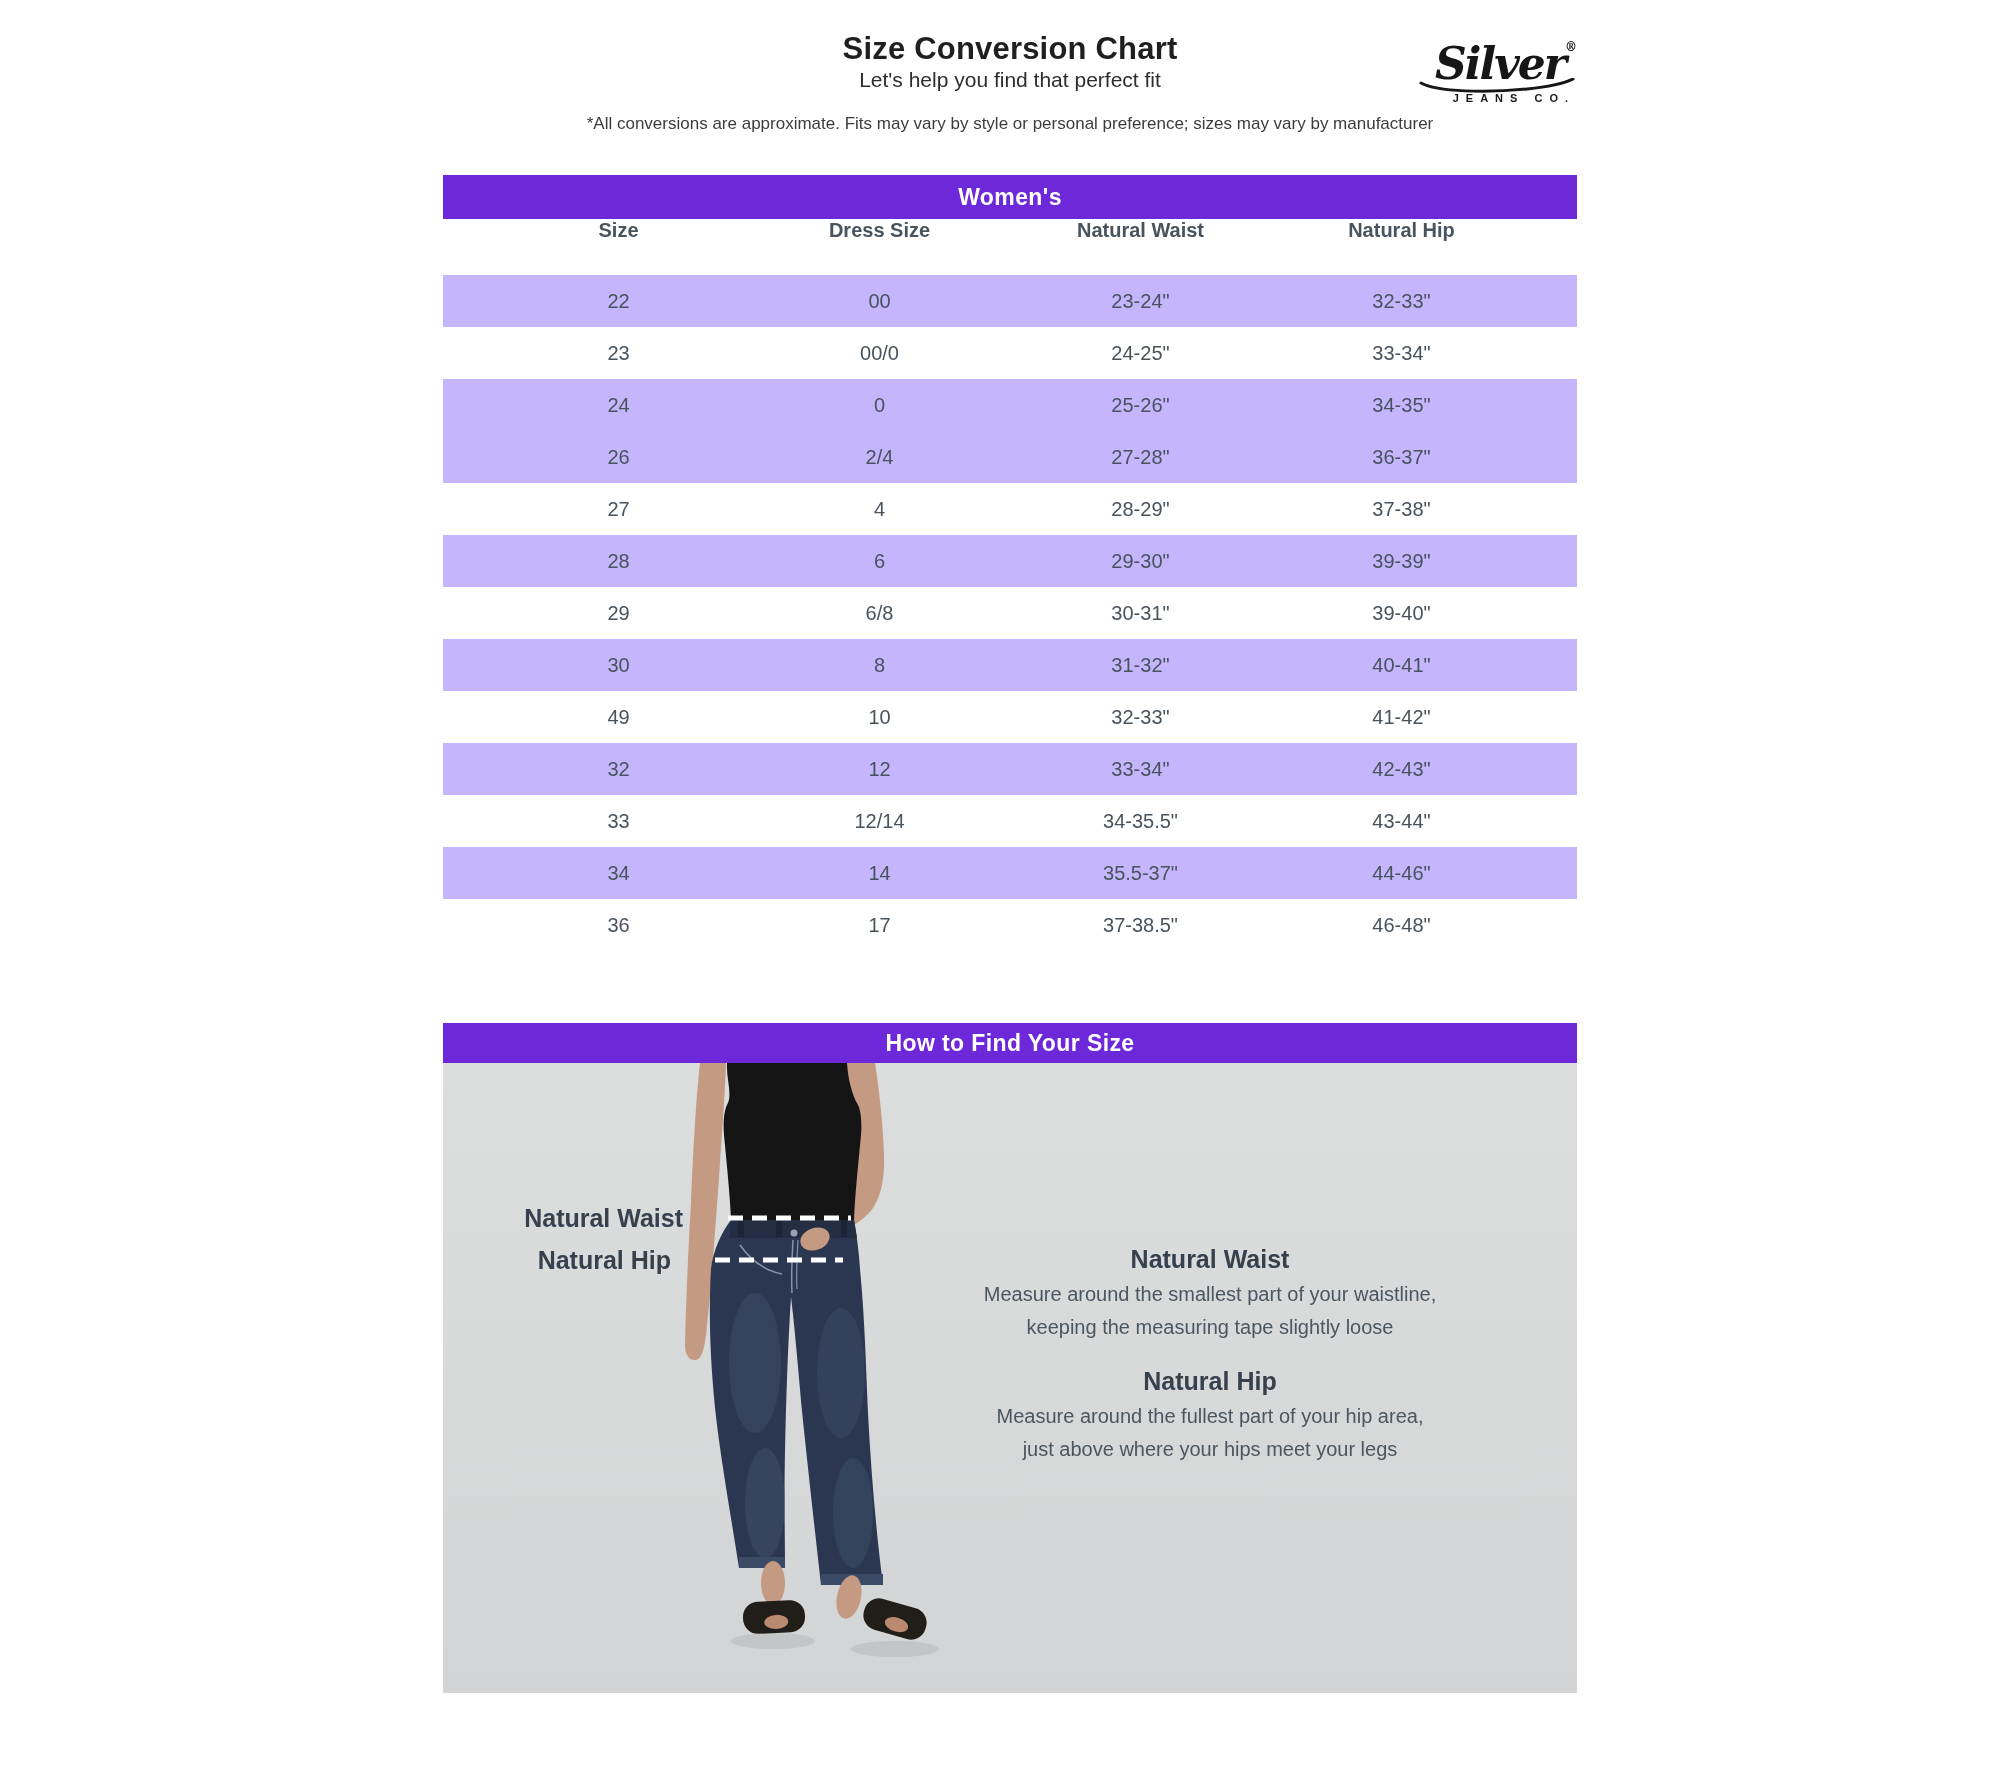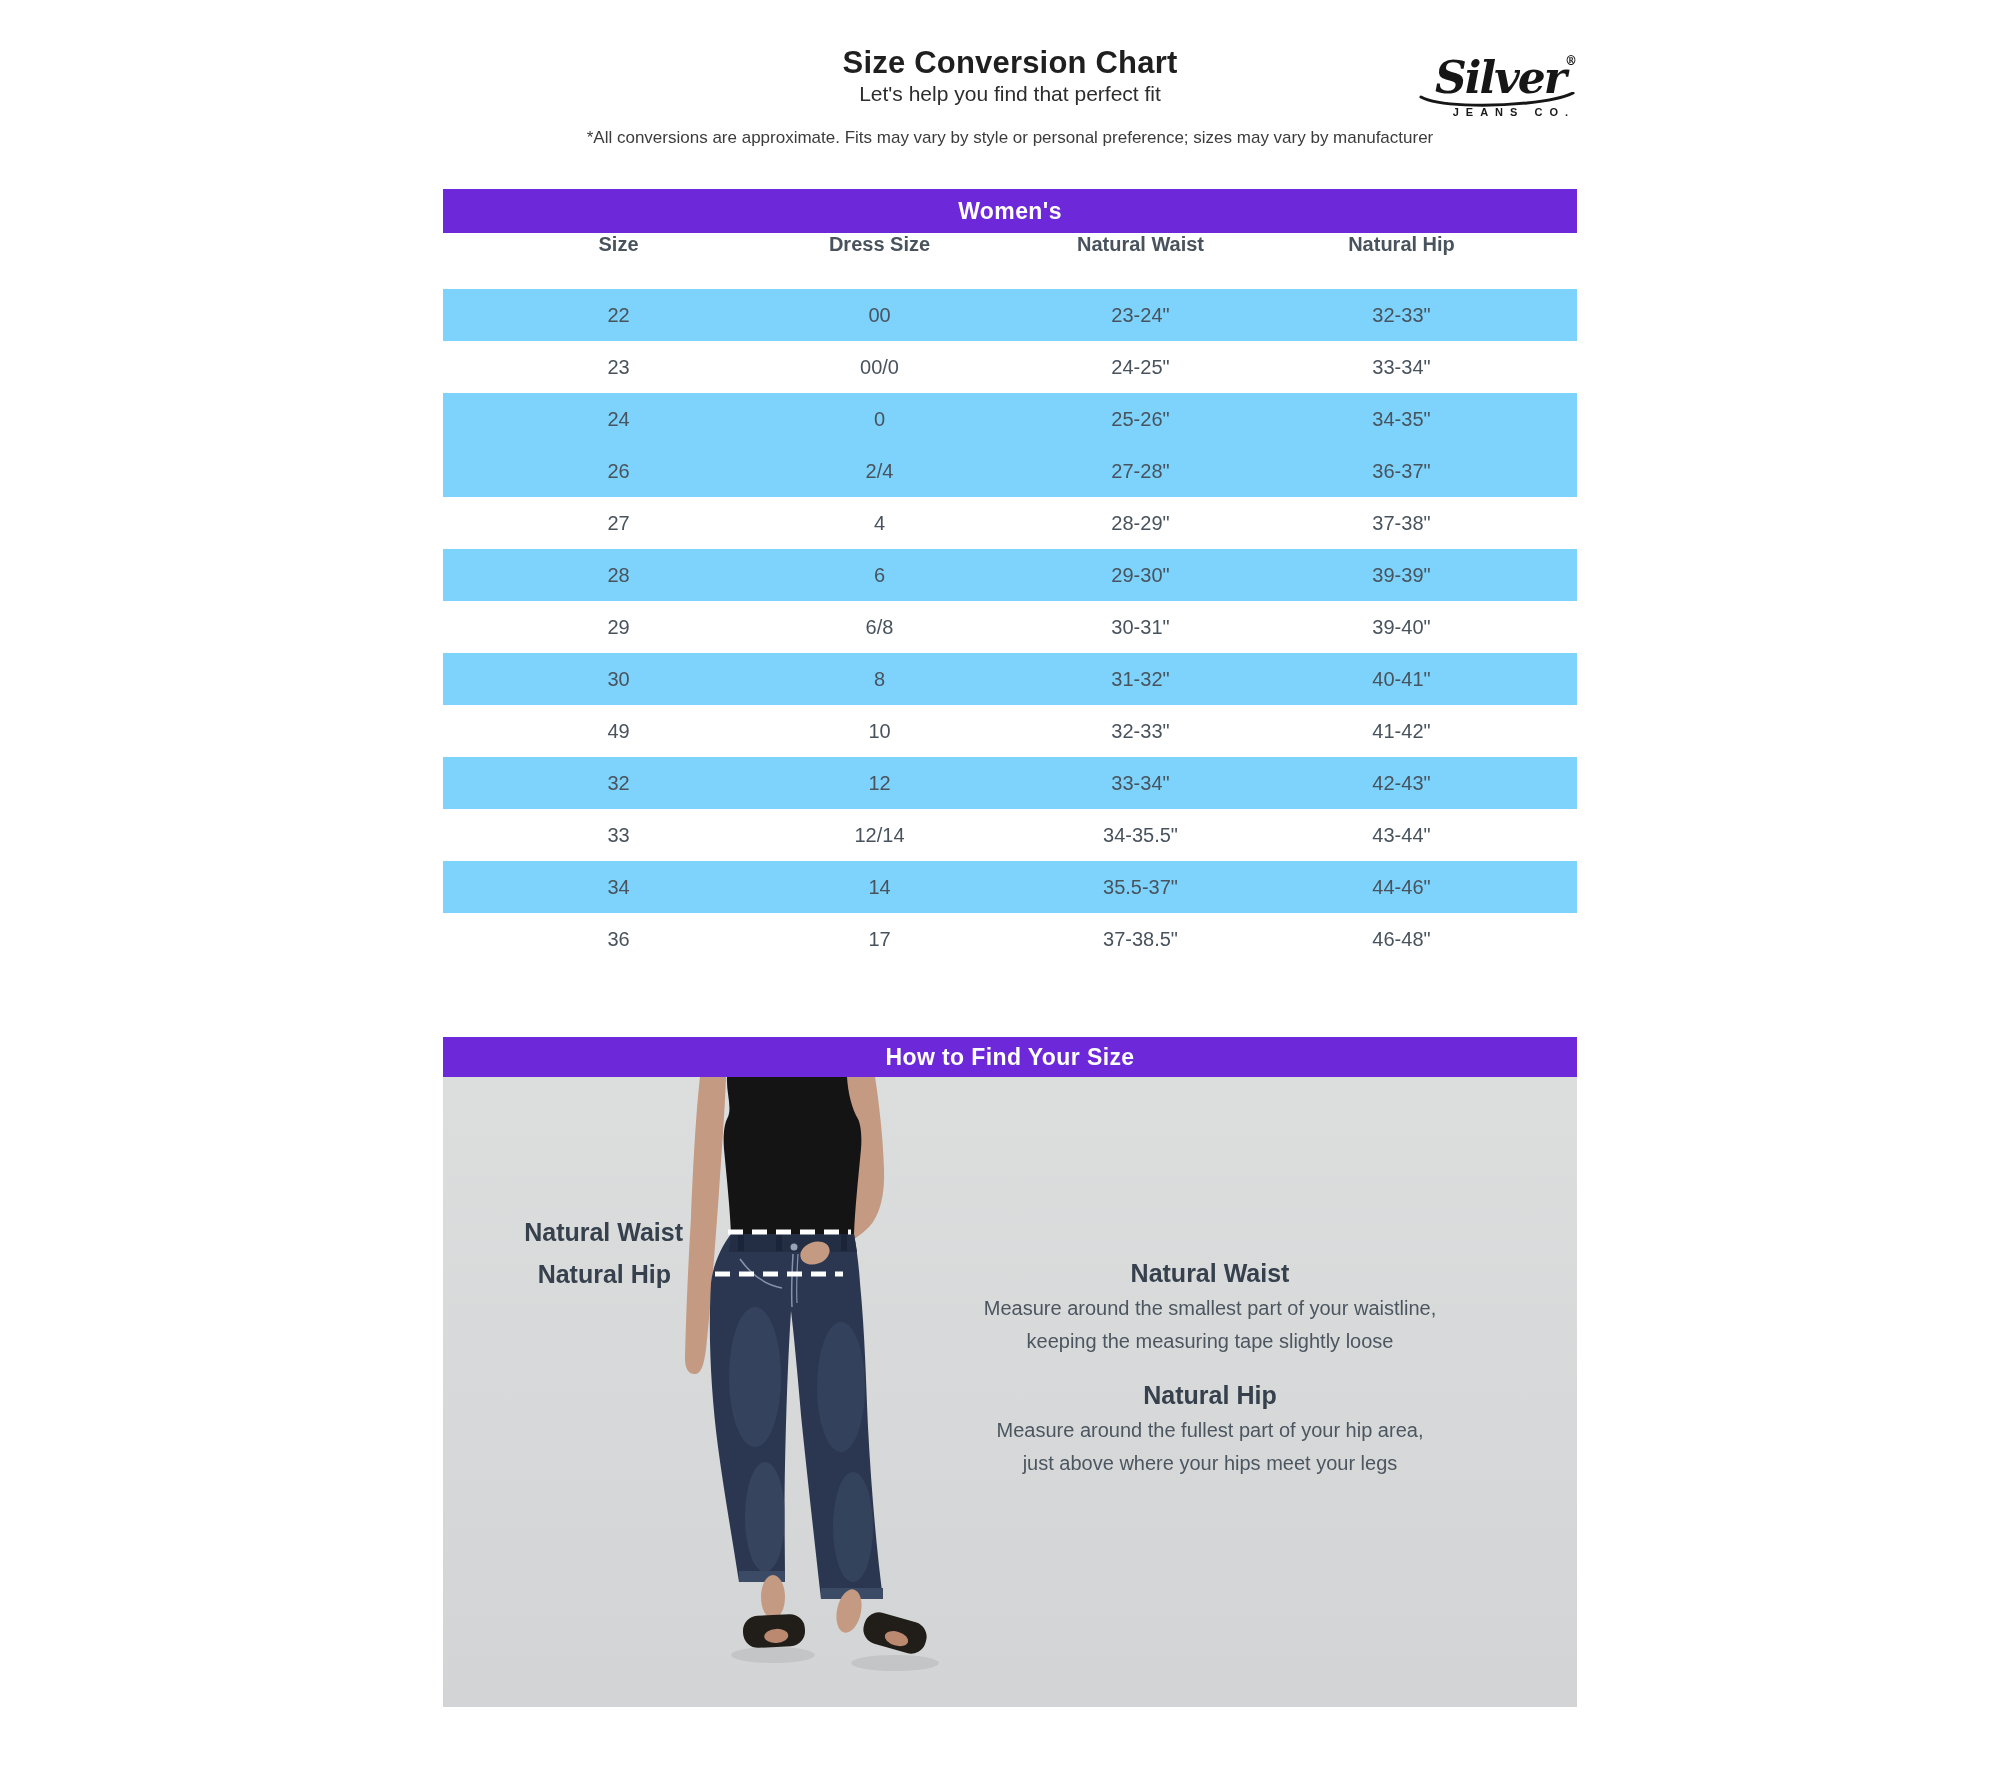--- a/index.html
+++ b/index.html
@@ -3,21 +3,21 @@
 <meta charset="utf-8">
 <style>
   * { margin:0; padding:0; box-sizing:border-box; }
   html,body { background:#ffffff; }
   .page {
     position:relative;
     width:2000px; height:1778px;
     background:#ffffff;
     font-family:"Liberation Sans", sans-serif;
     overflow:hidden;
-    padding-top:47px;
+    padding-top:33px;
   }
   .content { width:1134px; margin-left:443px; position:relative; }
 
   
   .title   { text-align:center; font-size:31px; line-height:32px; font-weight:700; color:#1f1f1f; letter-spacing:.2px; }
   .subtitle{ text-align:center; font-size:21px; line-height:26px; margin-top:2px; color:#2d2d2d; }
   .disclaimer { text-align:center; font-size:17px; line-height:22px; margin-top:20px; color:#3c3c3c; }
 
   .logo { position:absolute; top:-8px; right:0; width:160px; text-align:right; color:#161616; }
   .logo-script { font-family:"DejaVu Serif", serif; font-style:italic; font-weight:700; font-size:44px; line-height:44px; letter-spacing:-2px; }
@@ -28,21 +28,21 @@
   
   .bar { margin-top:40px; height:44px; background:#6d28d9; color:#ffffff;
          font-size:23px; font-weight:700; letter-spacing:.4px;
          display:flex; align-items:center; justify-content:center; }
   .bar.howto { margin-top:72px; height:40px; }
 
   
   .trow { display:grid; grid-template-columns:repeat(4,1fr); padding:0 45px;
           height:52px; align-items:center; text-align:center; }
   .thead { height:56px; font-size:21px; font-weight:700; color:#3a444e; }
-  .trow.striped { background:#7dd3fc; }
+  .trow.striped { background:#c4b5fd; }
   .tcell { font-size:20px; color:#49535d; }
 
   
   .photo { position:relative; width:1134px; height:630px; overflow:hidden; }
   .photo svg.scene { position:absolute; left:0; top:0; }
   .ph-label { position:absolute; left:0; text-align:right; font-size:25px; line-height:28px;
               font-weight:700; color:#36414d; }
   .ph-label.waist { width:240px; top:141px; }
   .ph-label.hip   { width:228px; top:183px; }
   .ph-copy { position:absolute; left:507px; top:181px; width:520px; text-align:center; }

